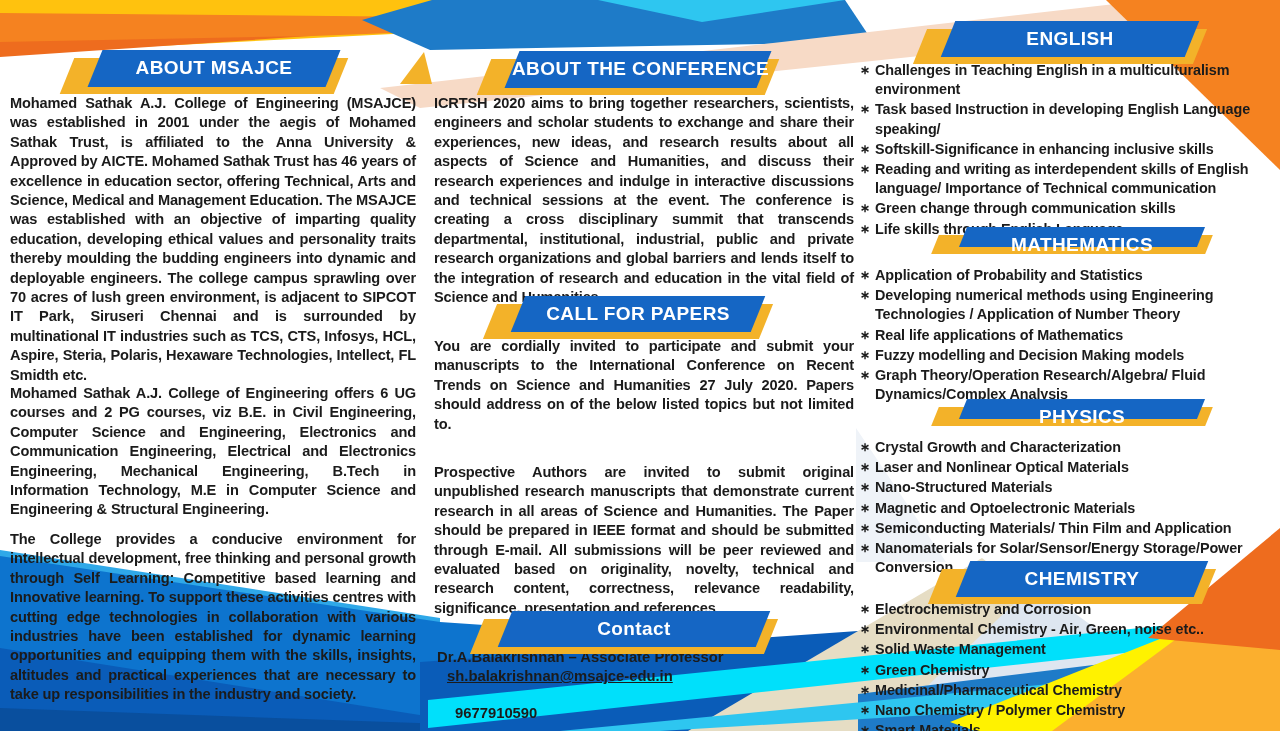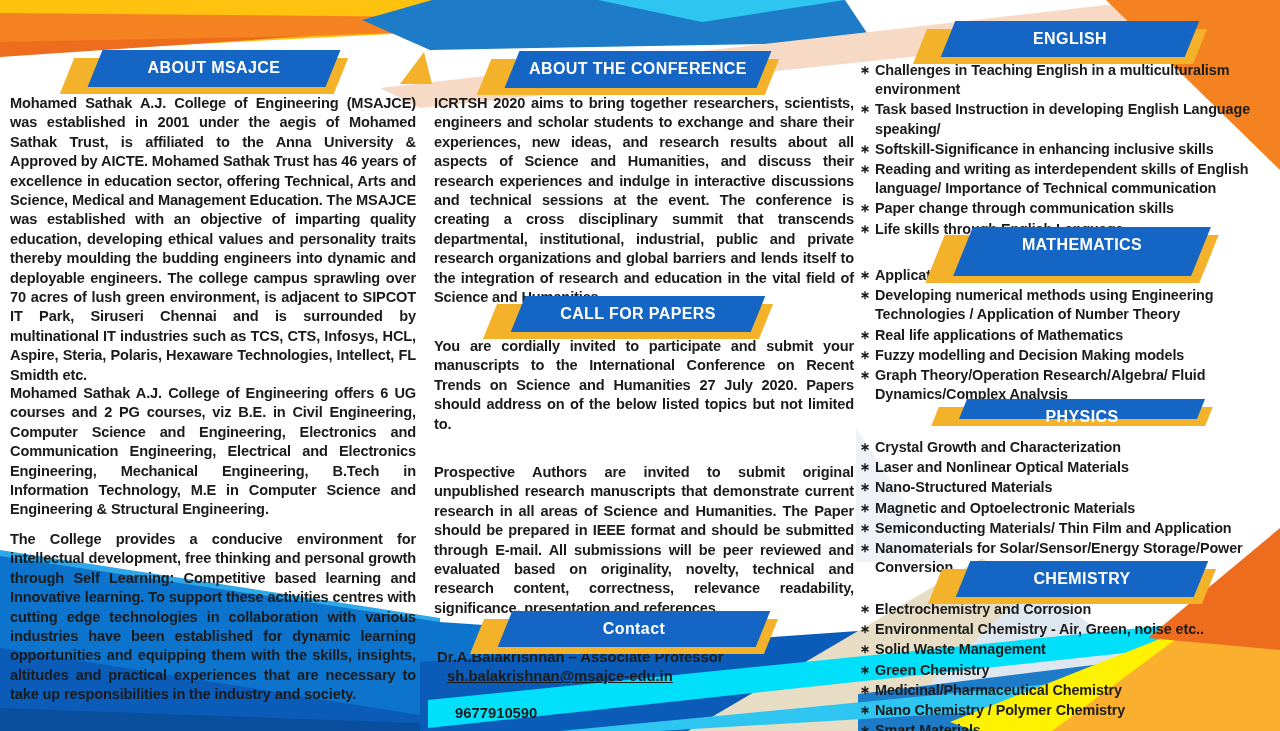--- a/index.html
+++ b/index.html
@@ -30,21 +30,21 @@
   .sh-yellow    {background:var(--yellow_bright);clip-path:polygon(950px 722px,1238px 608px,1280px 652px,1062px 731px,975px 731px);}
   .sh-gold-br   {background:var(--gold_big);clip-path:polygon(1052px 731px,1280px 562px,1280px 731px);}
   .sh-orange-br {background:var(--orange_deep);clip-path:polygon(1148px 638px,1280px 528px,1280px 650px);}
   .sh-r-soft    {background:var(--soft);clip-path:polygon(856px 562px,856px 428px,946px 562px);}
 
   
   .banner{position:absolute;z-index:3;}
   .banner .g{position:absolute;left:-28px;right:-8px;top:8px;bottom:-7px;background:var(--banner_gold);transform:skewX(-22deg);}
   .banner .b{position:absolute;inset:0;background:var(--banner_blue);transform:skewX(-22deg);}
   .banner .t{position:relative;display:block;text-align:center;color:#ffffff;font-weight:bold;
-             font-size:16px;line-height:36px;letter-spacing:.4px;white-space:nowrap;}
+             font-size:19px;line-height:36px;letter-spacing:.4px;white-space:nowrap;}
 
   
   .txt{position:absolute;z-index:2;color:var(--text);font-weight:bold;}
   .para{font-size:14.6px;line-height:19.4px;text-align:justify;letter-spacing:-.15px;margin:0;}
   .topics{list-style:none;margin:0;padding:0;font-size:14.4px;line-height:19.2px;letter-spacing:-.1px;}
   .topics li{position:relative;padding-left:15px;margin:0 0 1px 0;}
   .topics .blt{position:absolute;left:0;top:0;font-size:12px;}
   .contact-name{font-size:14.8px;margin:0 0 2px 0;}
   .contact-email{display:inline-block;color:var(--text);text-decoration:underline;font-size:14.8px;margin:0 0 3px 10px;}
   .contact-phone{font-size:14.8px;margin:18px;}
@@ -118,25 +118,25 @@
   <div class="banner" style="left:948px;top:21px;width:244px;height:36px">
     <div class="g"></div>
     <div class="b"></div>
     <span class="t">ENGLISH</span>
   </div>
   <ul class="txt topics" style="left:860px;top:61px;width:414px">
     <li><span class="blt">∗</span><span>Challenges in Teaching English in a multiculturalism environment</span></li>
     <li><span class="blt">∗</span><span>Task based Instruction in developing English Language speaking/</span></li>
     <li><span class="blt">∗</span><span>Softskill-Significance in enhancing inclusive skills</span></li>
     <li><span class="blt">∗</span><span>Reading and writing as interdependent skills of English language/ Importance of Technical communication</span></li>
-    <li><span class="blt">∗</span><span>Paper change through communication skills</span></li>
+    <li><span class="blt">∗</span><span>Green change through communication skills</span></li>
     <li><span class="blt">∗</span><span>Life skills through English Language</span></li>
   </ul>
 
-  <div class="banner" style="left:963px;top:227px;width:238px;height:49px">
+  <div class="banner" style="left:963px;top:227px;width:238px;height:20px">
     <div class="g"></div>
     <div class="b"></div>
     <span class="t">MATHEMATICS</span>
   </div>
   <ul class="txt topics" style="left:860px;top:266px;width:414px">
     <li><span class="blt">∗</span><span>Application of Probability and Statistics</span></li>
     <li><span class="blt">∗</span><span>Developing numerical methods using Engineering Technologies /  Application of Number Theory</span></li>
     <li><span class="blt">∗</span><span>Real life applications of Mathematics</span></li>
     <li><span class="blt">∗</span><span>Fuzzy modelling and Decision Making models</span></li>
     <li><span class="blt">∗</span><span>Graph Theory/Operation Research/Algebra/ Fluid Dynamics/Complex Analysis</span></li>

